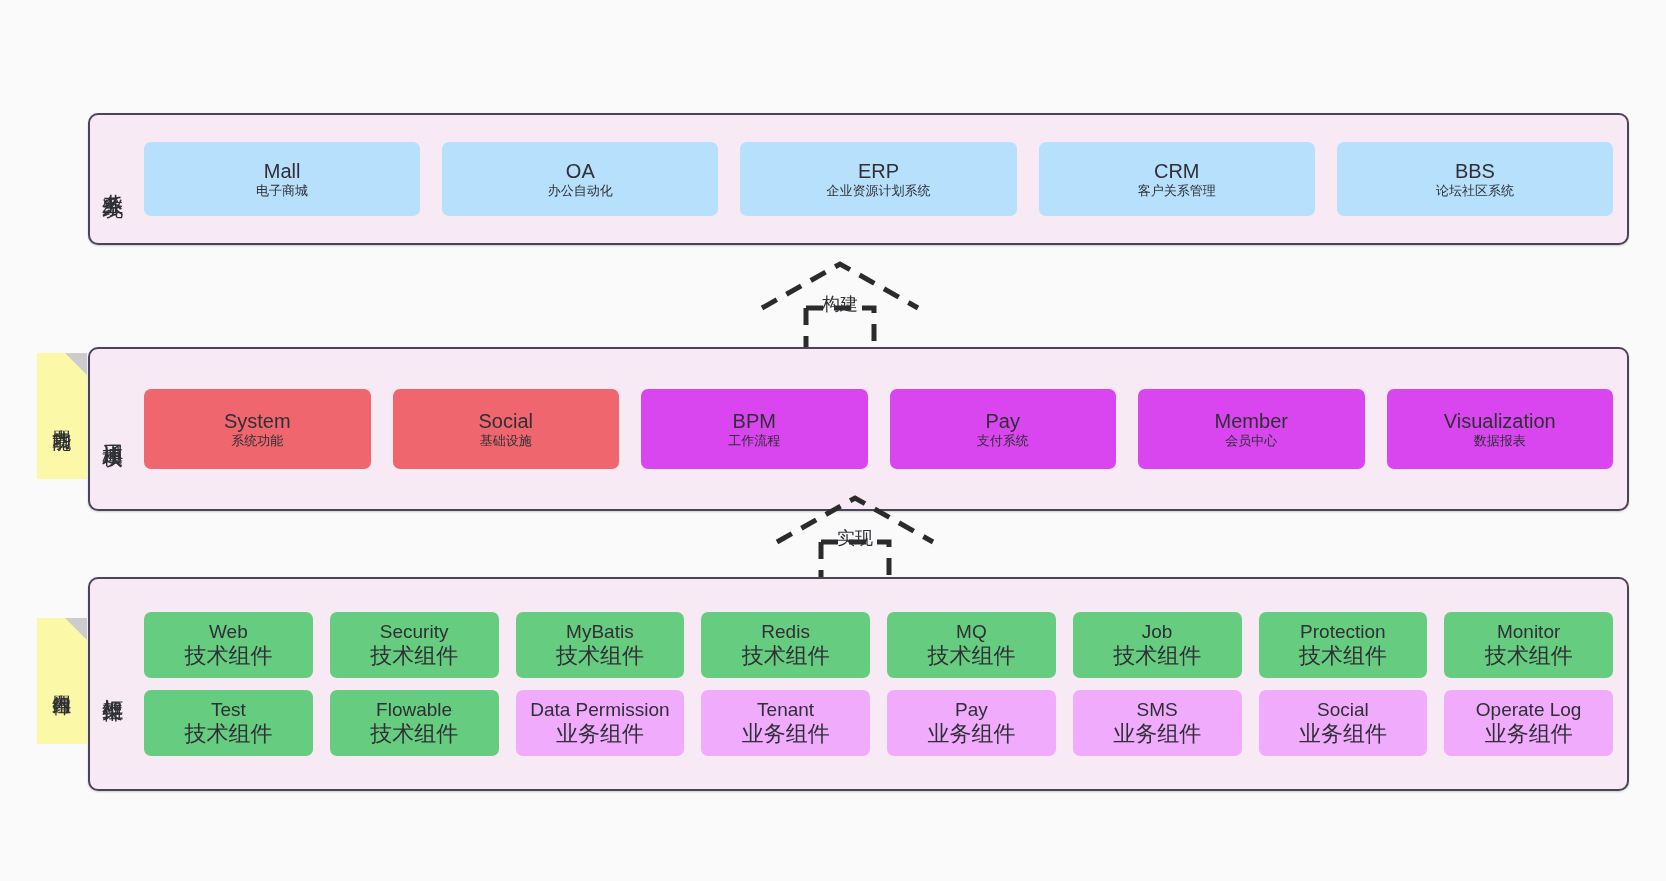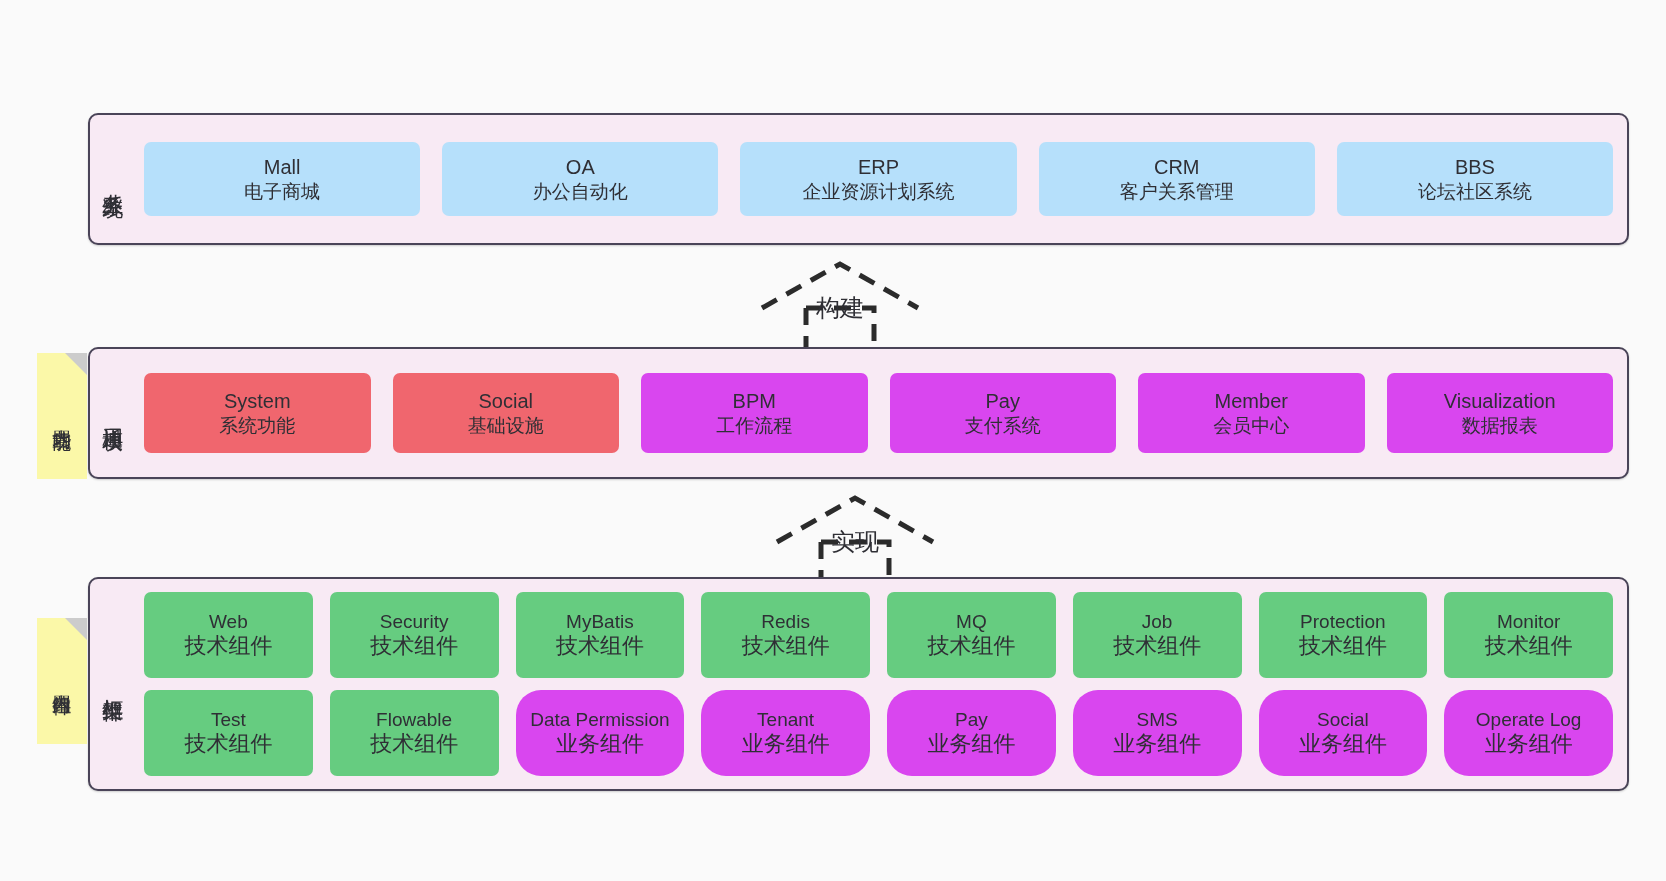--- a/index.html
+++ b/index.html
@@ -62,54 +62,54 @@
     flex-direction: column;
     align-items: center;
     justify-content: center;
     text-align: center;
     line-height: 1.22;
     box-sizing: border-box;
     padding: 4px 6px;
     color: #2f2f35;
   }
   .card .en { font-size: 20px; }
-  .card .cn { font-size: 19px; }
+  .card .cn { font-size: 13px; }
 
   
   #layer-business {
     left: 88px;
     top: 113px;
     width: 1541px;
     height: 132px;
   }
   #layer-business .row { height: 74px; }
   .card-blue { background: #b6e0fb; }
 
   
   #layer-modules {
     left: 88px;
     top: 347px;
     width: 1541px;
-    height: 132px;
+    height: 164px;
   }
   #layer-modules .row { height: 80px; }
   .card-red       { background: #f0666e; }
   .card-pink      { background: #d946ef; }
 
   
   #layer-framework {
     left: 88px;
     top: 577px;
     width: 1541px;
     height: 214px;
   }
   #layer-framework .layer-body { gap: 12px; padding: 0 14px 0 8px; }
-  #layer-framework .row { height: 86px; gap: 17px; }
+  #layer-framework .row { height: 66px; gap: 17px; }
   .card-green       { background: #66cc80; }
-  .card-green-light { background: #d946ef; border-radius: 25px; }
+  .card-green-light { background: #f0abfc; }
   #layer-framework .card .en { font-size: 19px; }
   #layer-framework .card .cn { font-size: 22px; }
 
   
   .sticky {
     position: absolute;
     background: #fbf8a8;
     box-sizing: border-box;
     display: flex;
     align-items: center;
@@ -151,21 +151,21 @@
     position: absolute;
     width: 180px;
     height: 92px;
   }
   .connector svg { display: block; }
   .connector-label {
     position: absolute;
     left: 50%;
     transform: translateX(-50%);
     top: 36px;
-    font-size: 24px;
+    font-size: 18px;
     color: #2f2f35;
     background: transparent;
     padding: 0 2px;
     white-space: nowrap;
     user-select: none;
   }
   #connector-build   { left: 750px; top: 256px; }
   #connector-realize { left: 765px; top: 490px; }
 </style>
 </head>

